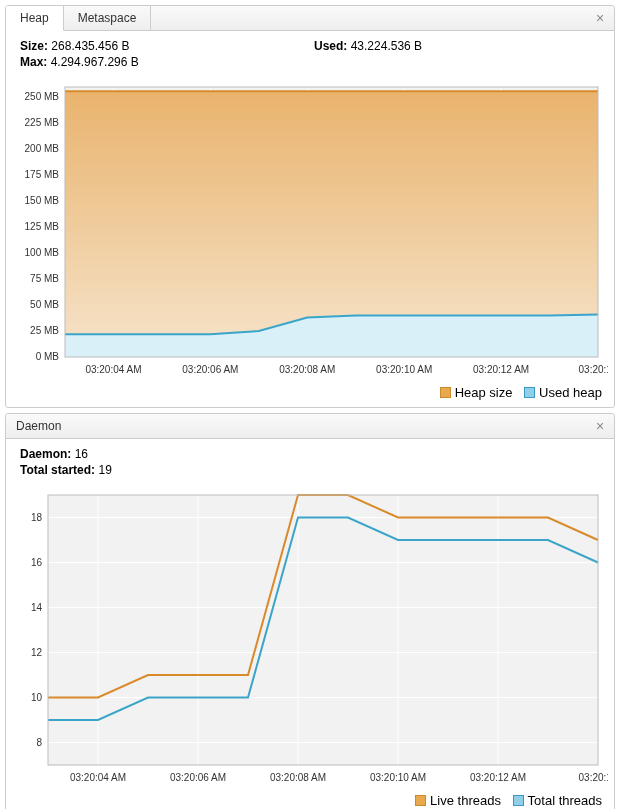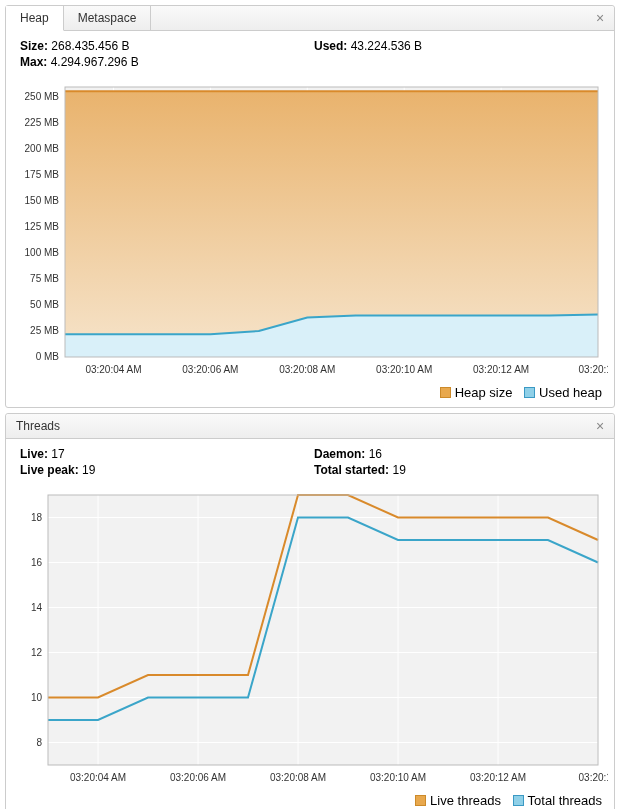--- a/index.html
+++ b/index.html
@@ -106,28 +106,24 @@
       </span>
     <span class="legend-item">
         <span class="swatch blue"></span>
         <span>Used heap</span>
       </span>
   </div>
 </div>
 
 <div class="panel">
   <div class="panel-title">
-    <span>Threads</span>
+    <span>Daemon</span>
     <div class="close-btn">×</div>
   </div>
   <div class="stats">
-    <div class="stats-col">
-      <div class="stat-row"><span class="stat-label">Live:</span> <span>17</span></div>
-      <div class="stat-row"><span class="stat-label">Live peak:</span> <span>19</span></div>
-    </div>
     <div class="stats-col">
       <div class="stat-row"><span class="stat-label">Daemon:</span> <span>16</span></div>
       <div class="stat-row"><span class="stat-label">Total started:</span> <span>19</span></div>
     </div>
   </div>
   <div class="chart-area">
     <svg id="threads-svg" width="598" height="300">
         <rect x="38" y="8" width="550" height="270" class="plot-bg"></rect>
         <line x1="38" y1="255.5" x2="588" y2="255.5" class="grid-line"></line>
         <text x="32" y="258.5" text-anchor="end" class="tick-label">8</text>

